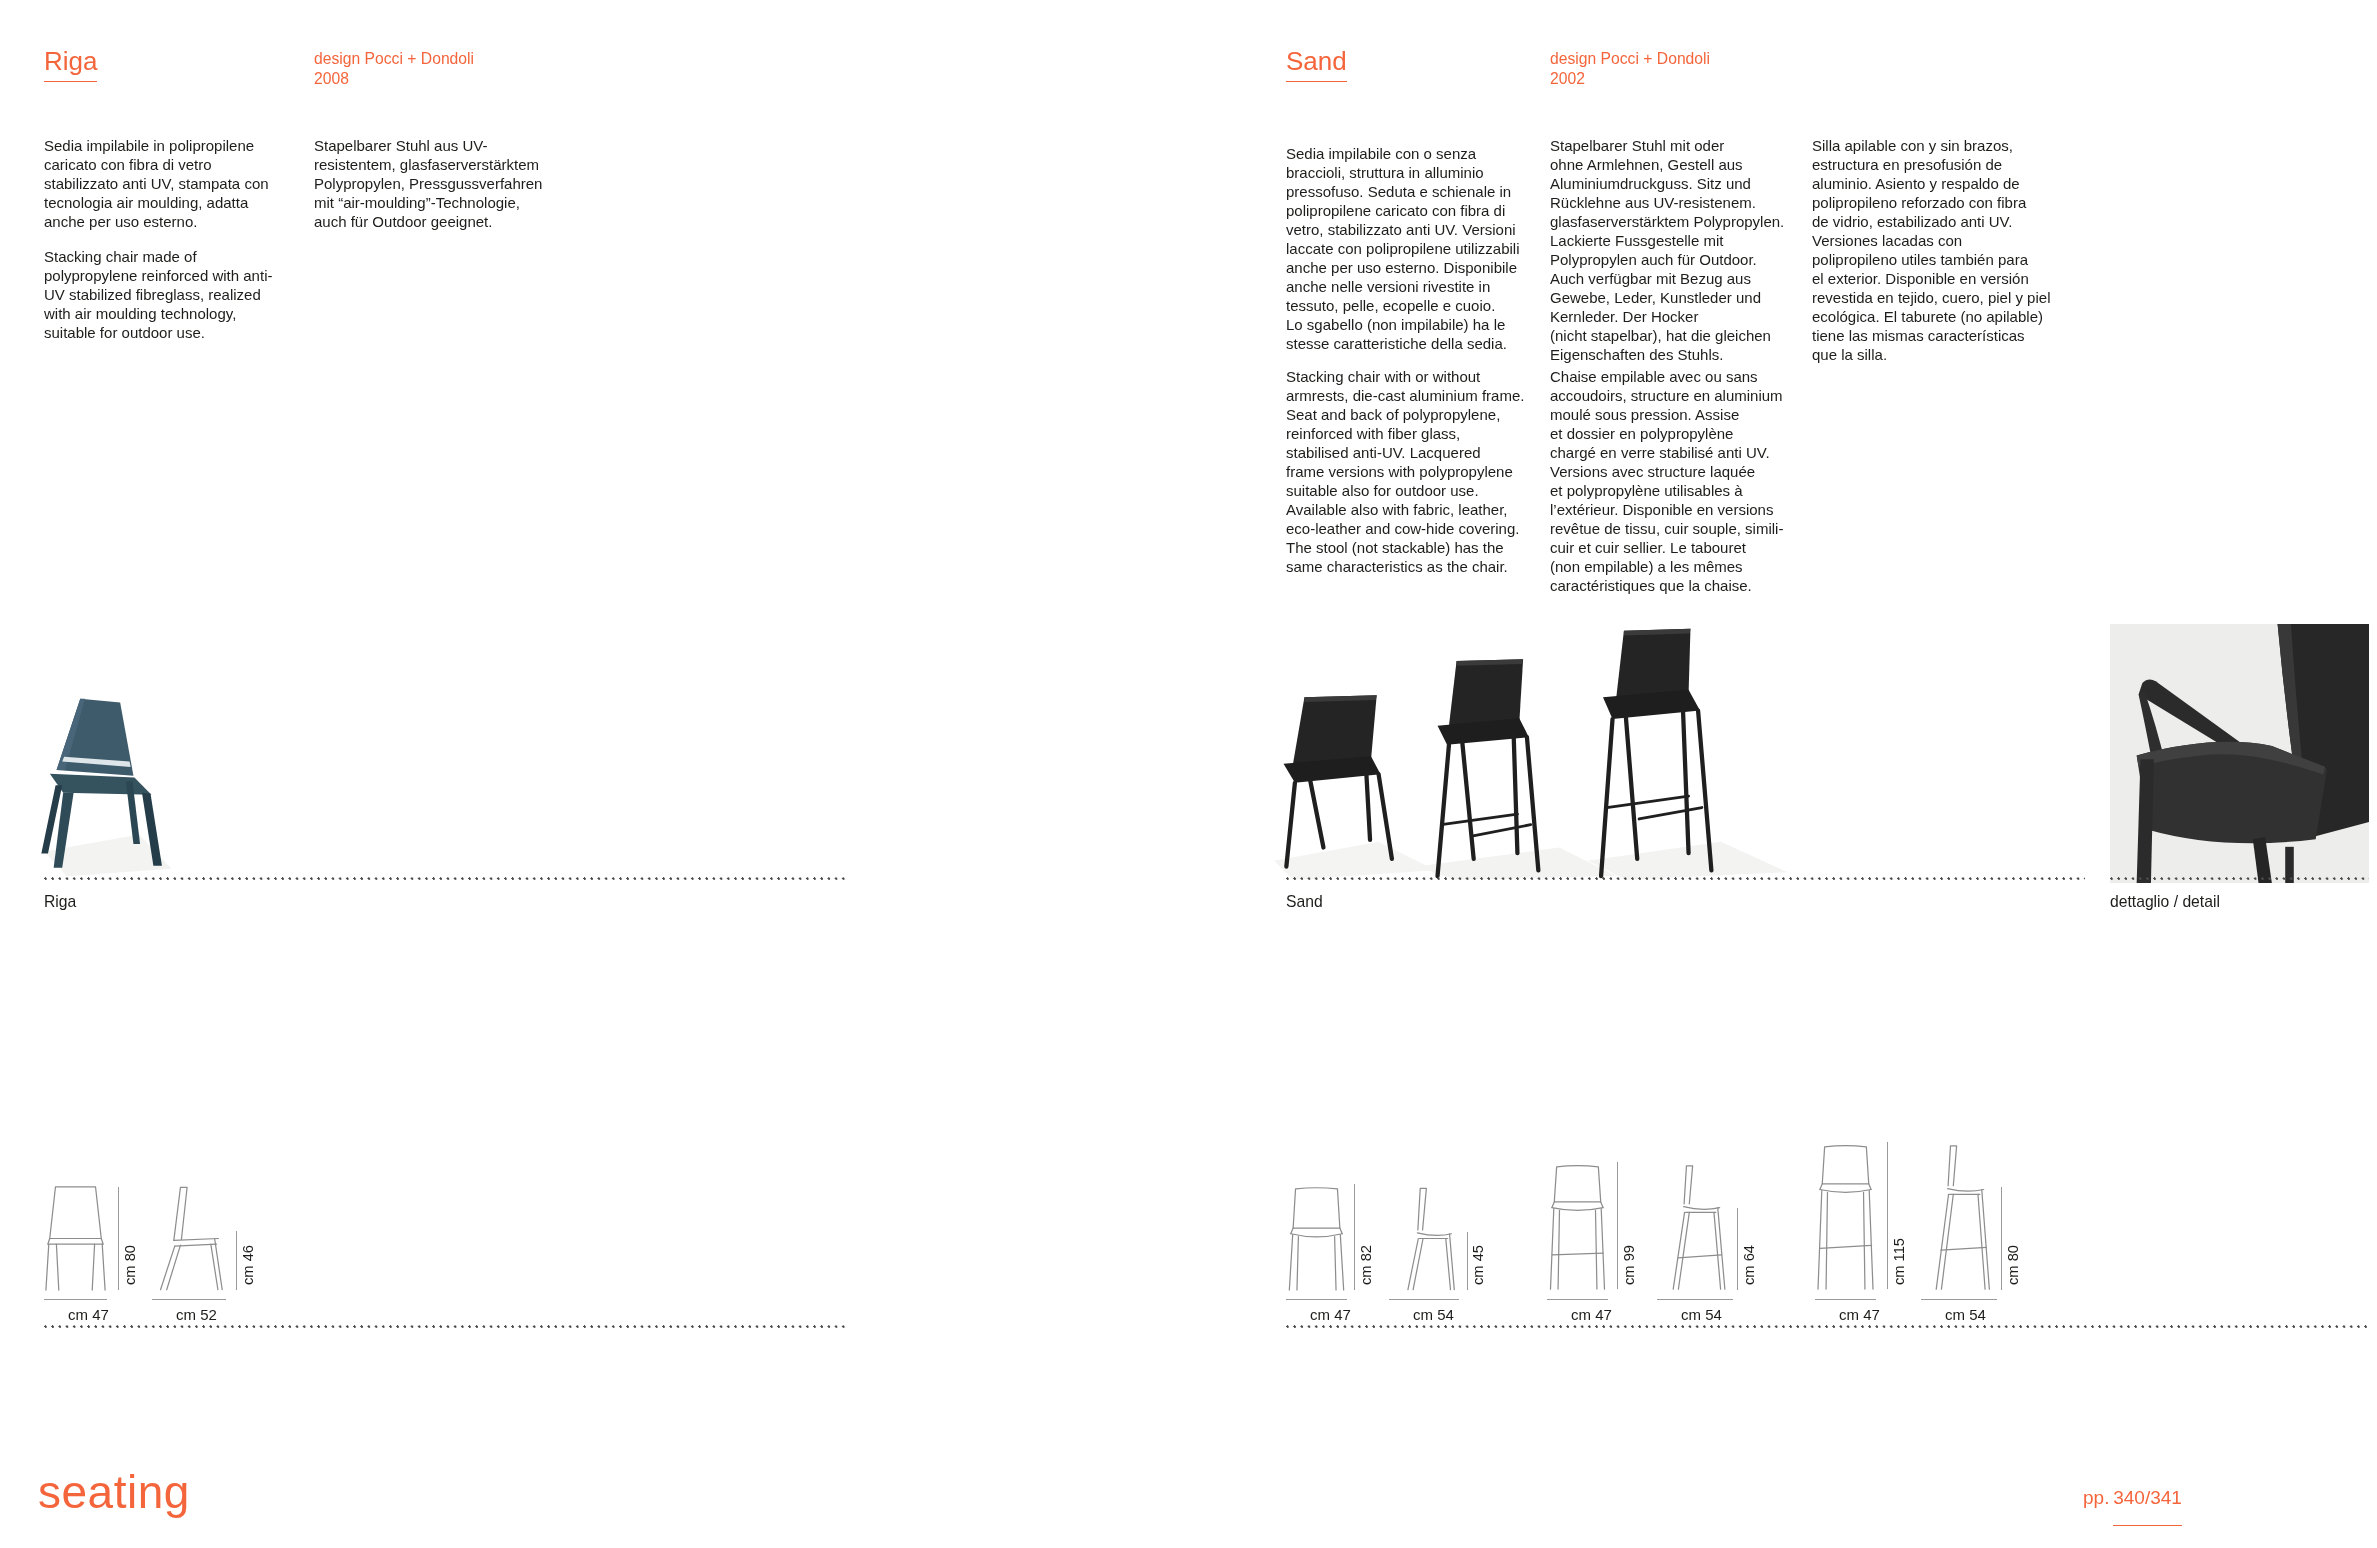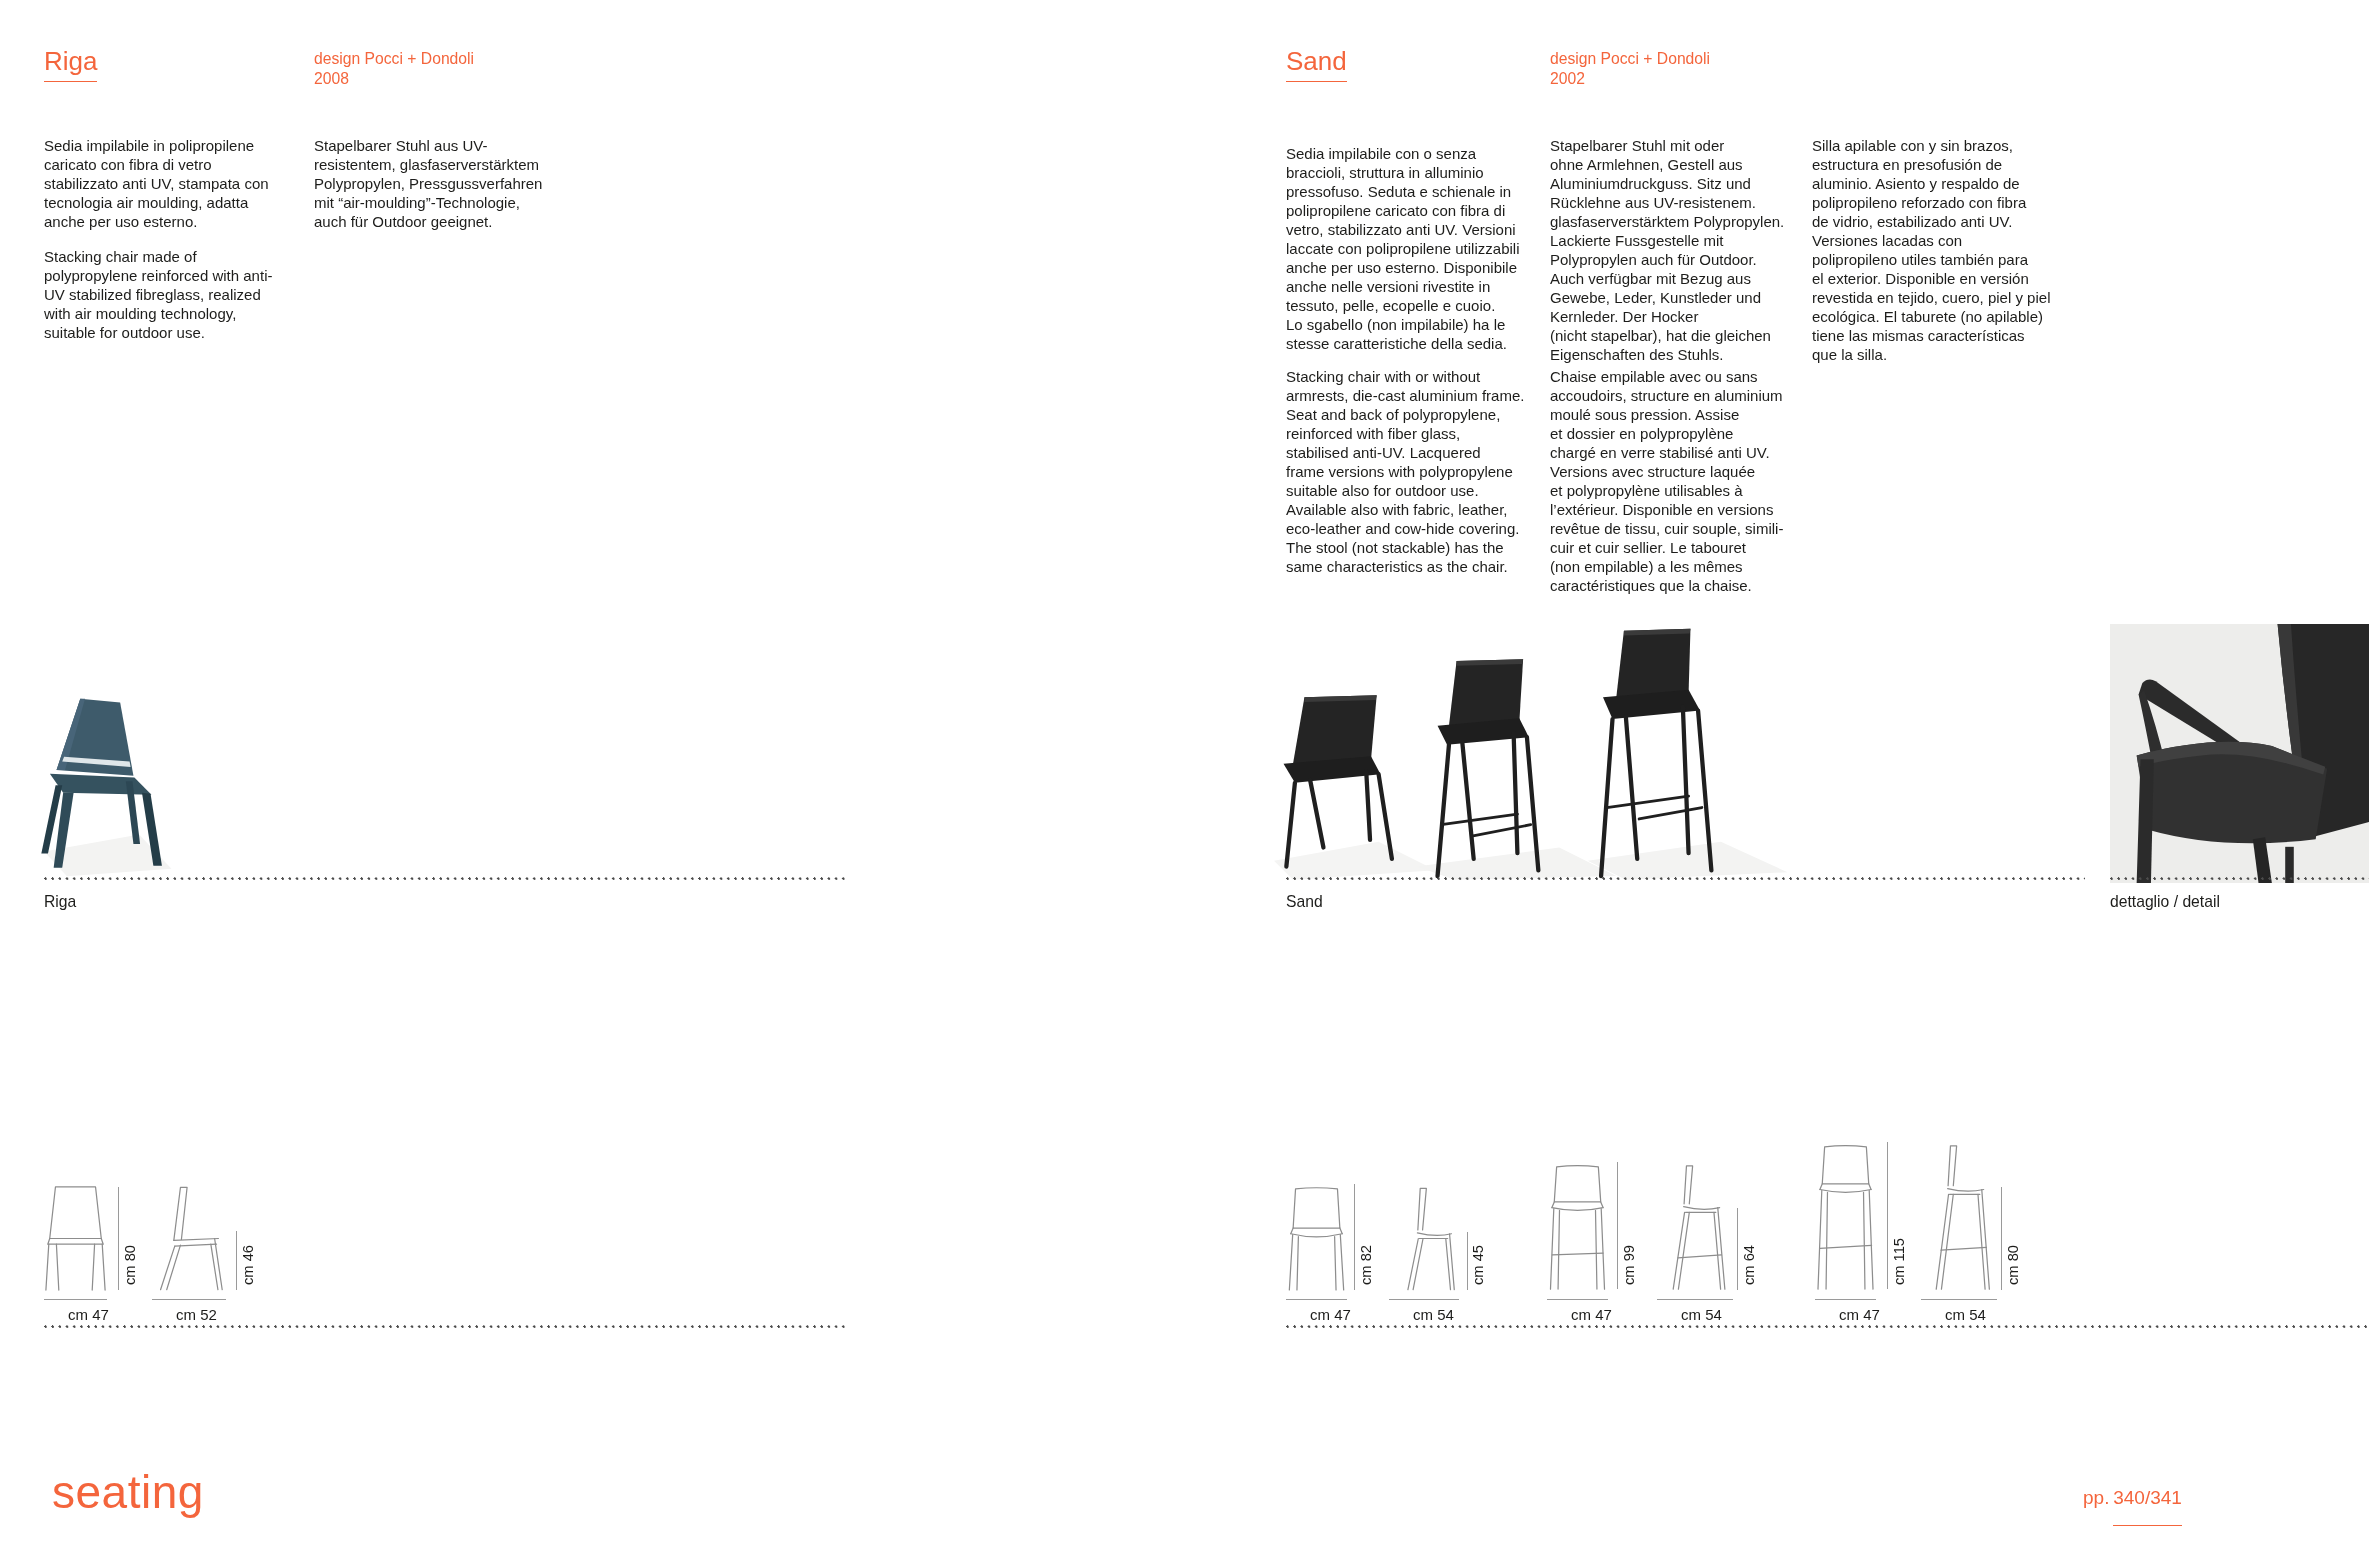--- a/index.html
+++ b/index.html
@@ -24,21 +24,21 @@
 
   .photo{position:absolute;}
 
   .dim-svg{position:absolute;}
   .dim-svg path{stroke:var(--line-gray);stroke-width:1.3;fill:none;stroke-linecap:round;stroke-linejoin:round;}
   .dim-base{position:absolute;top:1299px;height:1.4px;background:#9a9a9a;}
   .dim-w{position:absolute;top:1306px;font-size:15px;color:var(--ink);margin-left:24px;}
   .dim-vline{position:absolute;width:1.4px;background:#9a9a9a;}
   .dim-h{position:absolute;bottom:263px;font-size:14.7px;color:var(--ink);writing-mode:vertical-rl;transform:rotate(180deg);}
 
-  .seating{position:absolute;left:52px;top:1469px;font-size:46px;line-height:1;color:var(--accent);letter-spacing:0.5px;}
+  .seating{position:absolute;left:38px;top:1469px;font-size:46px;line-height:1;color:var(--accent);letter-spacing:0.5px;}
   .pagenums{position:absolute;left:2083px;top:1488px;font-size:19px;line-height:1;color:var(--accent);white-space:nowrap;}
   .pagenums .nums{display:inline-block;padding-bottom:18px;border-bottom:1.7px solid var(--accent);margin-left:3.8px;}
 </style>
 </head>
 <body>
 
 <div class="page">
 
   <h2 class="ptitle" style="left:44px;"><span class="t">Riga</span></h2>
 

